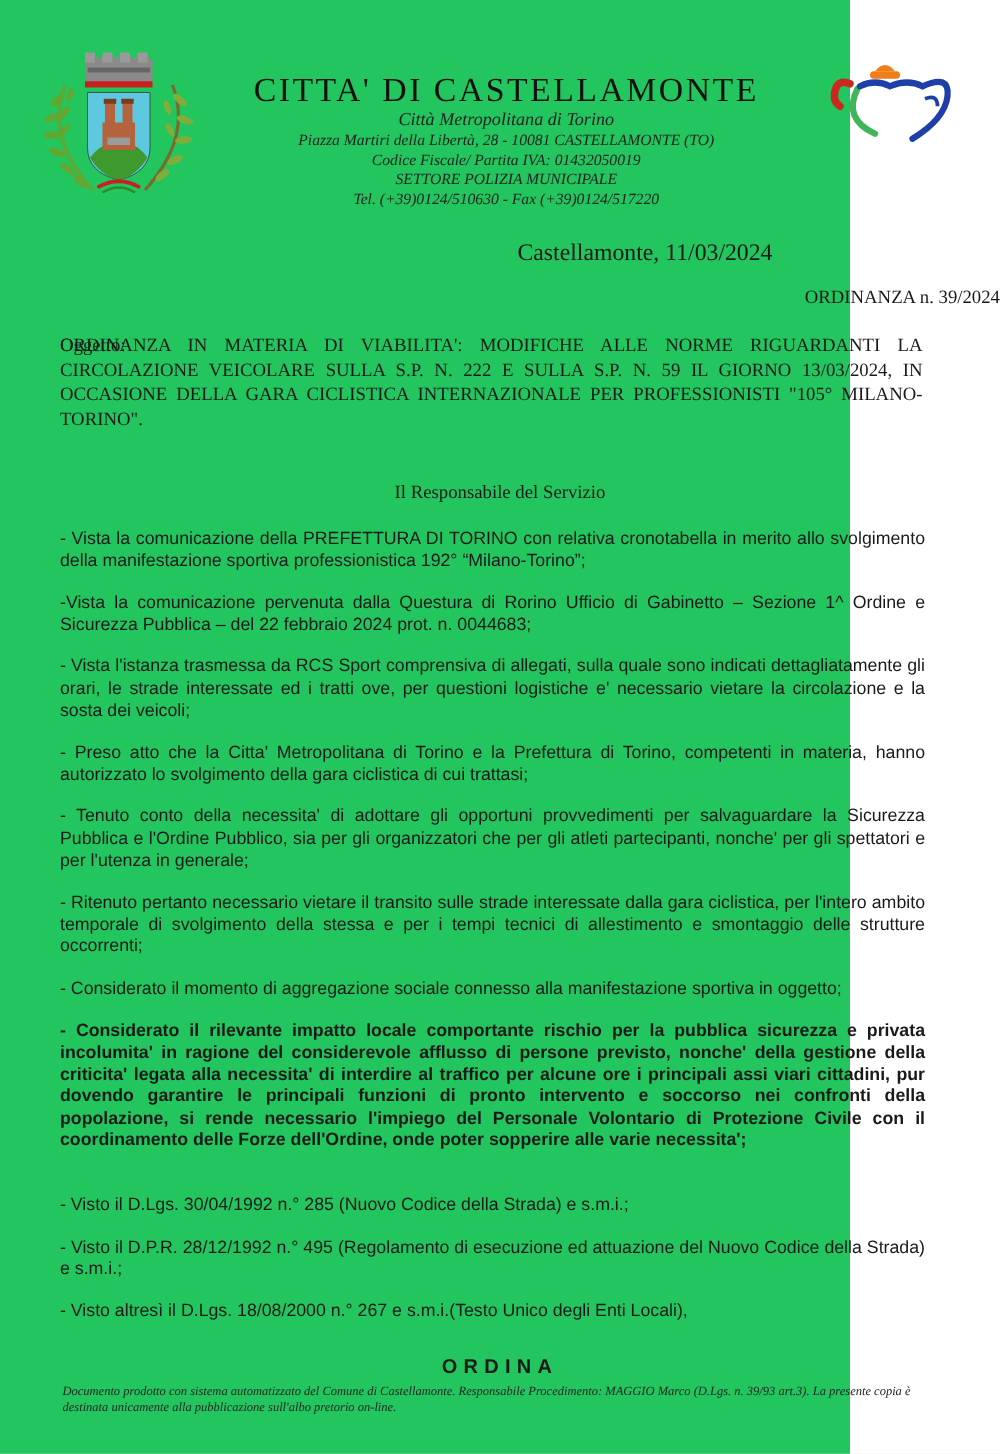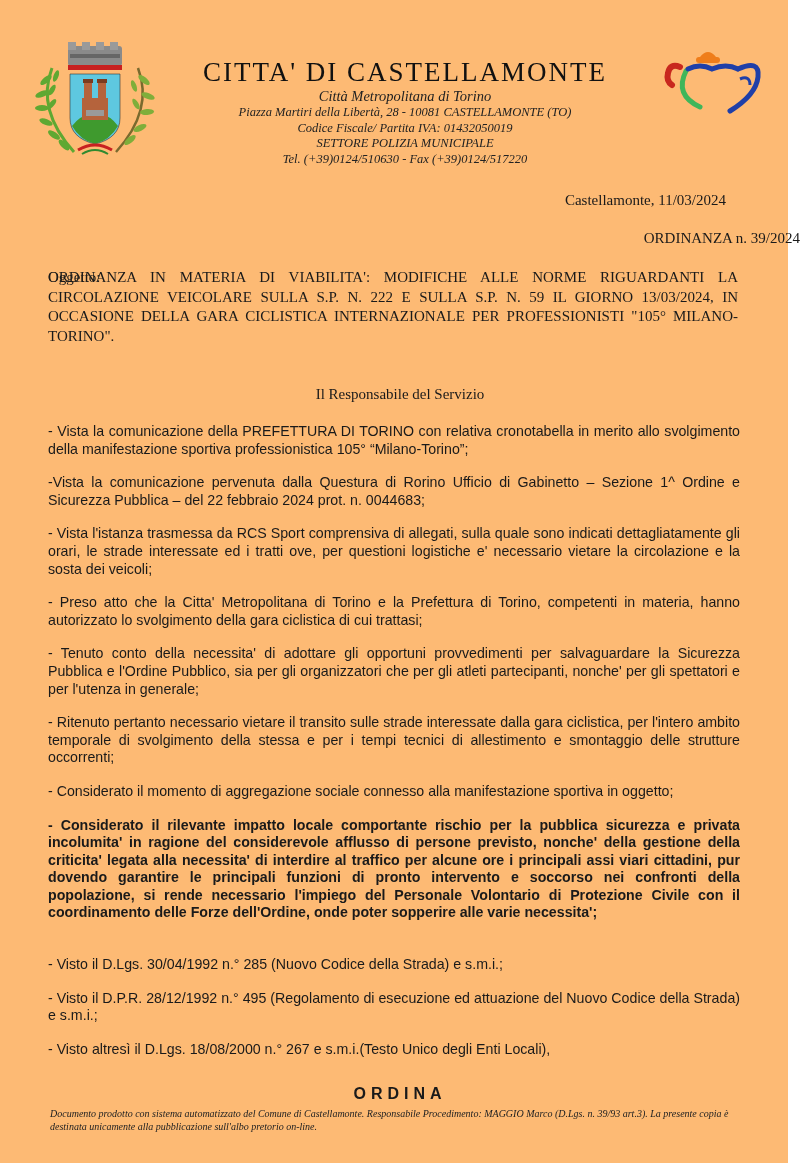--- a/index.html
+++ b/index.html
@@ -1,30 +1,30 @@
 <!DOCTYPE html>
 <html><head>
 <meta charset="utf-8">
 <style>
   html, body { margin: 0; padding: 0; background: #ffffff; }
   body { width: 800px; height: 1163px; position: relative; overflow: hidden; color: #1a1a1a; }
-  .page { position: absolute; left: 0; top: 0; width: 788px; height: 1163px; background: #fdba74; }
+  .page { position: absolute; left: 0; top: 0; width: 680px; height: 1163px; background: #22c55e; }
 
   
   .crest { position: absolute; left: 30px; top: 40px; width: 130px; height: 122px; }
   .logo-right { position: absolute; left: 660px; top: 45px; width: 110px; height: 75px; }
   .head-text { position: absolute; left: 170px; top: 56px; width: 470px; text-align: center; font-family: "Liberation Serif", "DejaVu Serif", serif; }
   .city-title { font-size: 27px; letter-spacing: 2px; line-height: 32px; color: #111; }
   .head-line { font-size: 12.5px; line-height: 15.5px; color: #222; font-style: italic; }
   .head-line.metro { font-size: 14.5px; line-height: 17px; margin-top: 0px; }
 
   .serif { font-family: "Liberation Serif", "DejaVu Serif", serif; }
   .sans { font-family: "Liberation Sans", "DejaVu Sans", sans-serif; }
 
-  .date { position: absolute; right: 62px; top: 192px; font-size: 15px; }
+  .date { position: absolute; right: 62px; top: 192px; font-size: 19px; }
   .ord-number { position: absolute; left: 0; width: 800px; top: 230px; text-align: right; font-size: 15px; }
 
   .subject { position: absolute; left: 48px; top: 268px; width: 690px; font-size: 15px; line-height: 19.5px; }
   .subject-label { position: absolute; left: 0; top: 0; }
   .subject-text { text-align: justify; text-transform: uppercase; }
 
   .responsible { position: absolute; left: 0; width: 800px; top: 386px; text-align: center; font-size: 15px; }
 
   .body { position: absolute; left: 48px; top: 423px; width: 692px; font-size: 14.2px; line-height: 17.6px; }
   .para { text-align: justify; margin: 0 0 16px 0; }
@@ -114,21 +114,21 @@
   <div class="ord-number serif">ORDINANZA  n. 39/2024</div>
 
   <div class="subject serif">
     <span class="subject-label">Oggetto:</span>
     <div class="subject-text">ORDINANZA IN MATERIA DI VIABILITA': MODIFICHE ALLE NORME RIGUARDANTI LA CIRCOLAZIONE VEICOLARE SULLA S.P. N. 222 E SULLA S.P. N. 59 IL GIORNO 13/03/2024, IN OCCASIONE DELLA GARA CICLISTICA INTERNAZIONALE PER PROFESSIONISTI "105° MILANO-TORINO".</div>
   </div>
 
   <div class="responsible serif">Il Responsabile del Servizio</div>
 
   <div class="body sans">
-    <p class="para">- Vista la comunicazione della PREFETTURA DI TORINO con relativa cronotabella in merito allo svolgimento della manifestazione sportiva professionistica 105°  “Milano-Torino”;</p>
+    <p class="para">- Vista la comunicazione della PREFETTURA DI TORINO con relativa cronotabella in merito allo svolgimento della manifestazione sportiva professionistica 192°  “Milano-Torino”;</p>
     <p class="para">-Vista la comunicazione pervenuta dalla Questura di Rorino Ufficio di Gabinetto – Sezione 1^ Ordine e Sicurezza Pubblica – del 22 febbraio 2024 prot. n. 0044683;</p>
     <p class="para">- Vista l'istanza trasmessa da RCS Sport comprensiva di allegati, sulla quale sono indicati dettagliatamente gli orari, le strade interessate ed i tratti ove, per questioni logistiche e' necessario vietare la circolazione e la sosta dei veicoli;</p>
     <p class="para">- Preso atto che la Citta' Metropolitana di Torino e la Prefettura di Torino, competenti in materia, hanno autorizzato lo svolgimento della gara ciclistica di cui trattasi;</p>
     <p class="para">- Tenuto conto della necessita' di adottare gli opportuni provvedimenti per salvaguardare la Sicurezza Pubblica e l'Ordine Pubblico, sia per gli organizzatori che per gli atleti partecipanti, nonche' per gli spettatori e per l'utenza in generale;</p>
     <p class="para">- Ritenuto pertanto necessario vietare il transito sulle strade interessate dalla gara ciclistica, per l'intero ambito temporale di svolgimento della stessa e per i tempi tecnici di allestimento e smontaggio delle strutture occorrenti;</p>
     <p class="para">- Considerato il momento di aggregazione sociale connesso alla manifestazione sportiva in oggetto;</p>
     <p class="para gap-extra">- Considerato il rilevante impatto locale comportante rischio per la pubblica sicurezza e privata incolumita' in ragione del considerevole afflusso di persone previsto, nonche' della gestione della criticita' legata alla necessita' di interdire al traffico per alcune ore i principali assi viari cittadini, pur dovendo garantire le principali funzioni di pronto intervento e soccorso nei confronti della popolazione, si rende necessario l'impiego del Personale Volontario di Protezione Civile con il coordinamento delle Forze dell'Ordine, onde poter sopperire alle varie necessita';</p>
     <p class="para">- Visto il D.Lgs. 30/04/1992 n.° 285 (Nuovo Codice della Strada) e s.m.i.;</p>
     <p class="para">- Visto il D.P.R. 28/12/1992 n.° 495 (Regolamento di esecuzione ed attuazione del Nuovo Codice della Strada) e s.m.i.;</p>
     <p class="para">- Visto altresì il D.Lgs. 18/08/2000 n.° 267 e s.m.i.(Testo Unico degli Enti Locali),</p>

